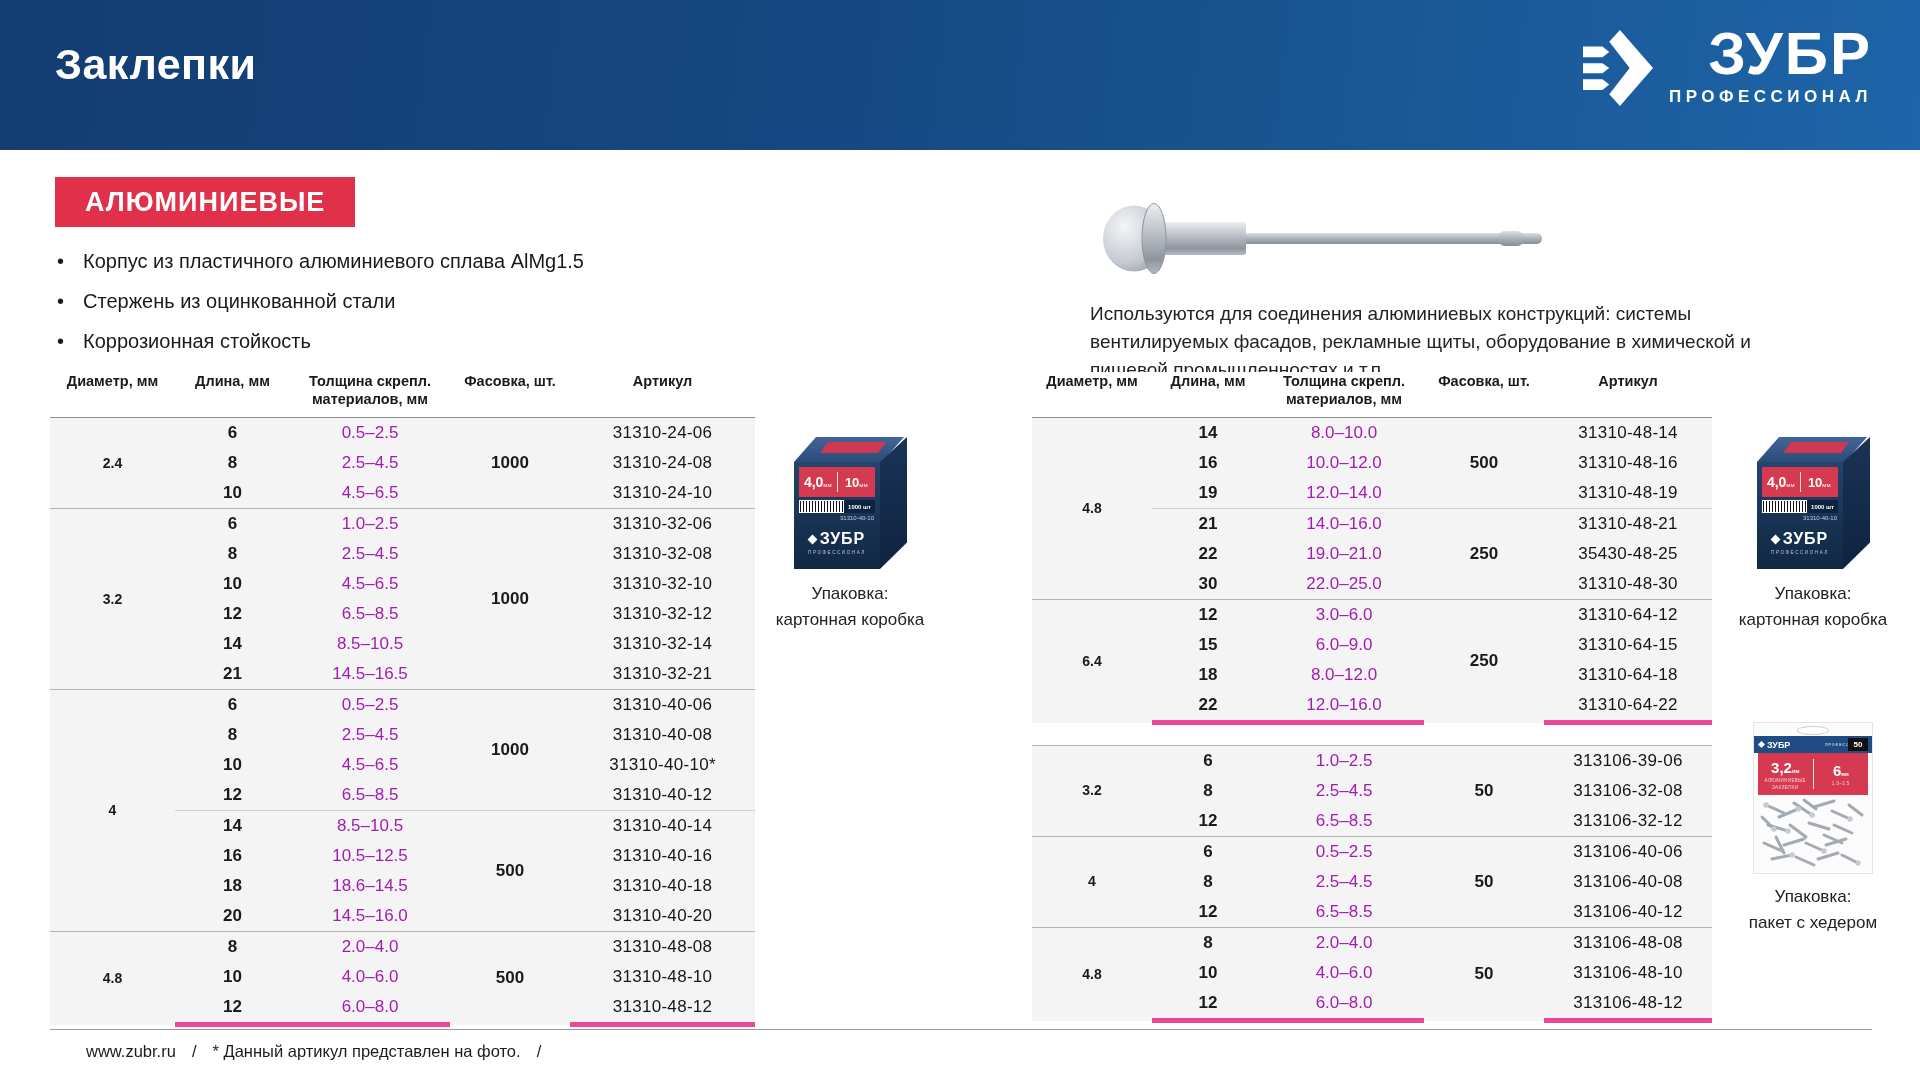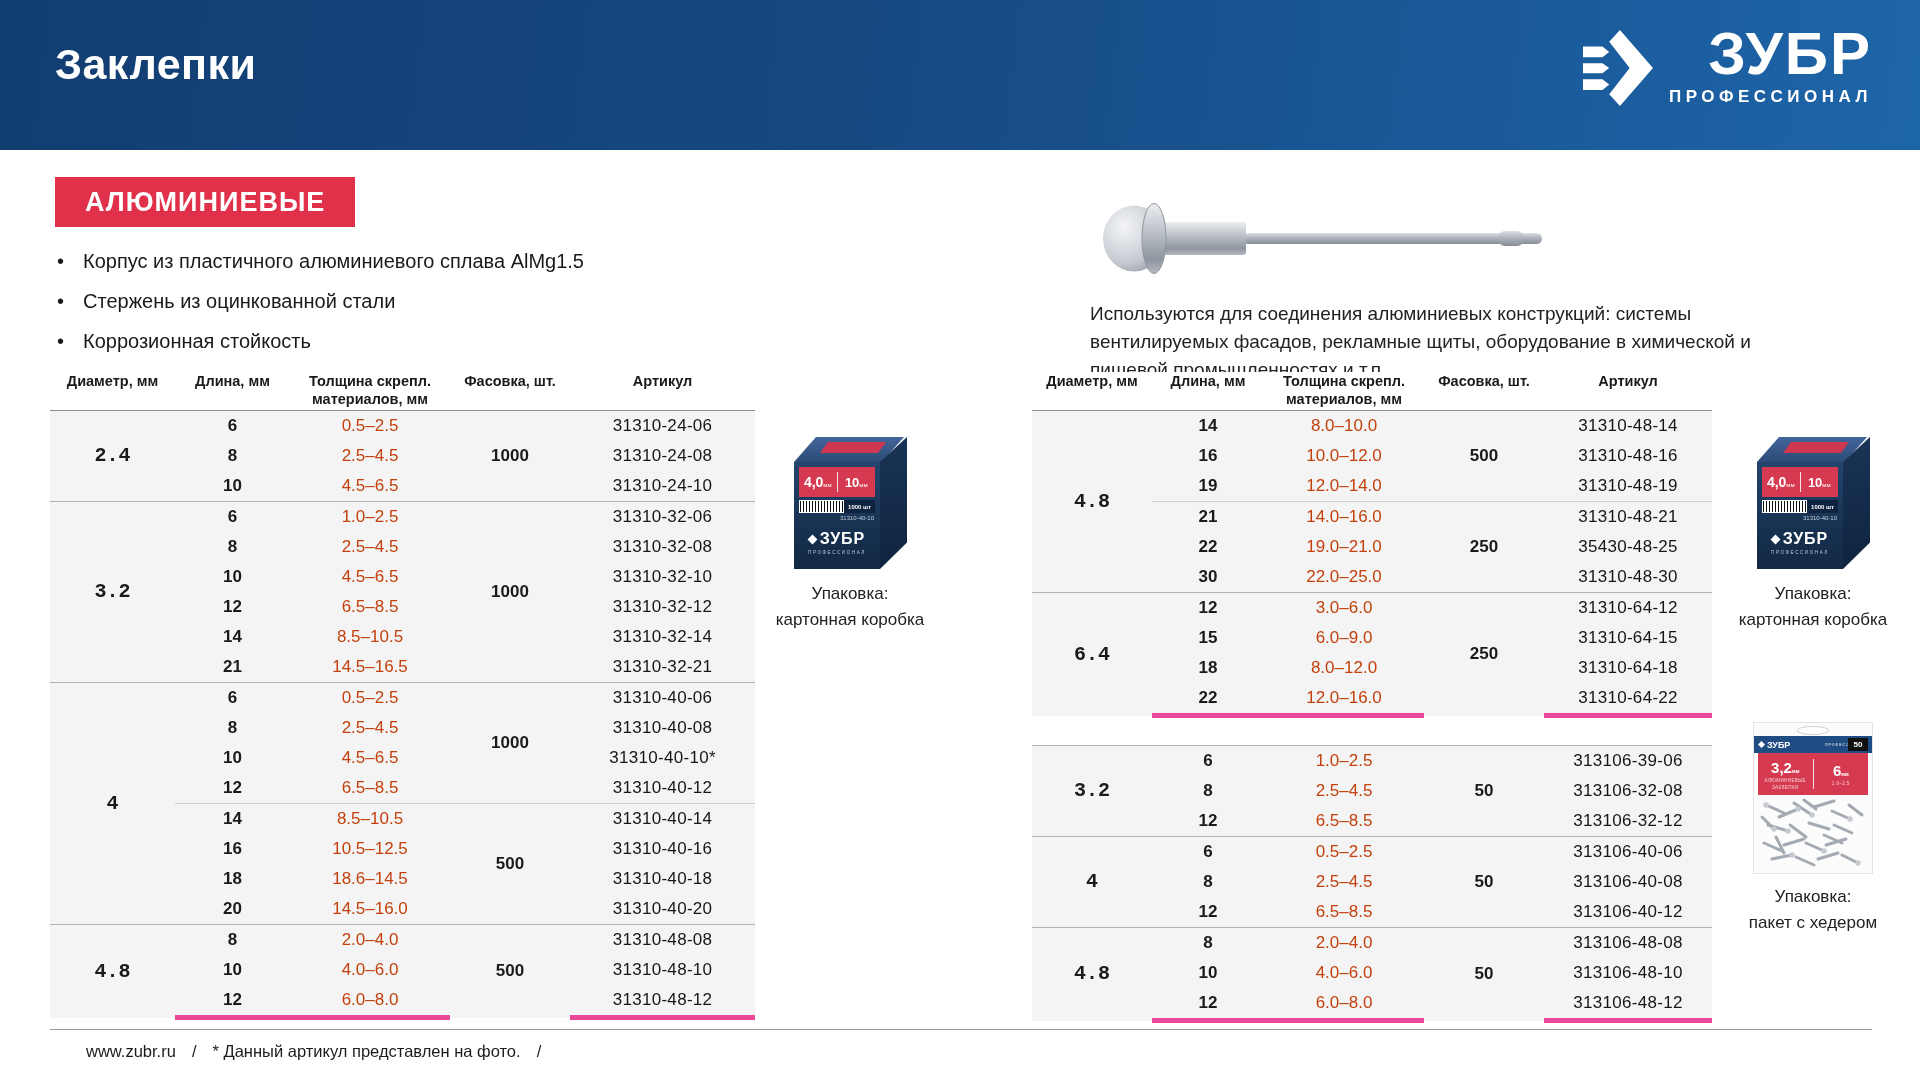--- a/index.html
+++ b/index.html
@@ -28,27 +28,27 @@
 
   .desc{position:absolute;left:1090px;top:300px;width:715px;margin:0;font-size:19px;line-height:1.47;color:#222;}
 
   
   .tblw{position:absolute;}
   #tbl-left{left:50px;top:372px;width:705px;}
   #tbl-right-top{left:1032px;top:372px;width:680px;}
   #tbl-right-bottom{left:1032px;top:745px;width:680px;}
   table{border-collapse:collapse;table-layout:fixed;width:100%;}
   thead th{font-size:14.5px;font-weight:bold;text-align:center;vertical-align:top;
-           padding:0 2px 2px;background:#fff;border-bottom:1px solid #8d8d8d;line-height:1.25;}
+           padding:0 2px 9px;background:#fff;border-bottom:1px solid #8d8d8d;line-height:1.25;}
   tbody{background:#f4f4f5;}
   tbody td{text-align:center;vertical-align:middle;height:30px;font-size:17px;padding:0 2px;line-height:1.1;}
-  td.c-dia{font-weight:bold;font-size:20px;font-family:Liberation Mono, monospace;}
+  td.c-dia{font-weight:bold;font-size:14px;}
   td.c-len{font-weight:bold;}
   td.c-pack{font-weight:bold;}
-  td.c-thk{color:#c2410c;margin-top:17px;}
+  td.c-thk{color:#a21caf;margin-top:17px;}
   td.c-art{color:#161616;letter-spacing:.3px;}
   tr.g-first td{border-top:1px solid #b3b3b3;}
   tr.s-first td{border-top:1px solid #cfcfcf;}
   tbody tr:last-child td{border-bottom:5px solid #ec4899;}
 
   
   .prod{position:absolute;width:170px;text-align:center;}
   #box1{left:765px;top:437px;}
   #box2{left:1728px;top:437px;}
   #bag{left:1728px;top:722px;}

